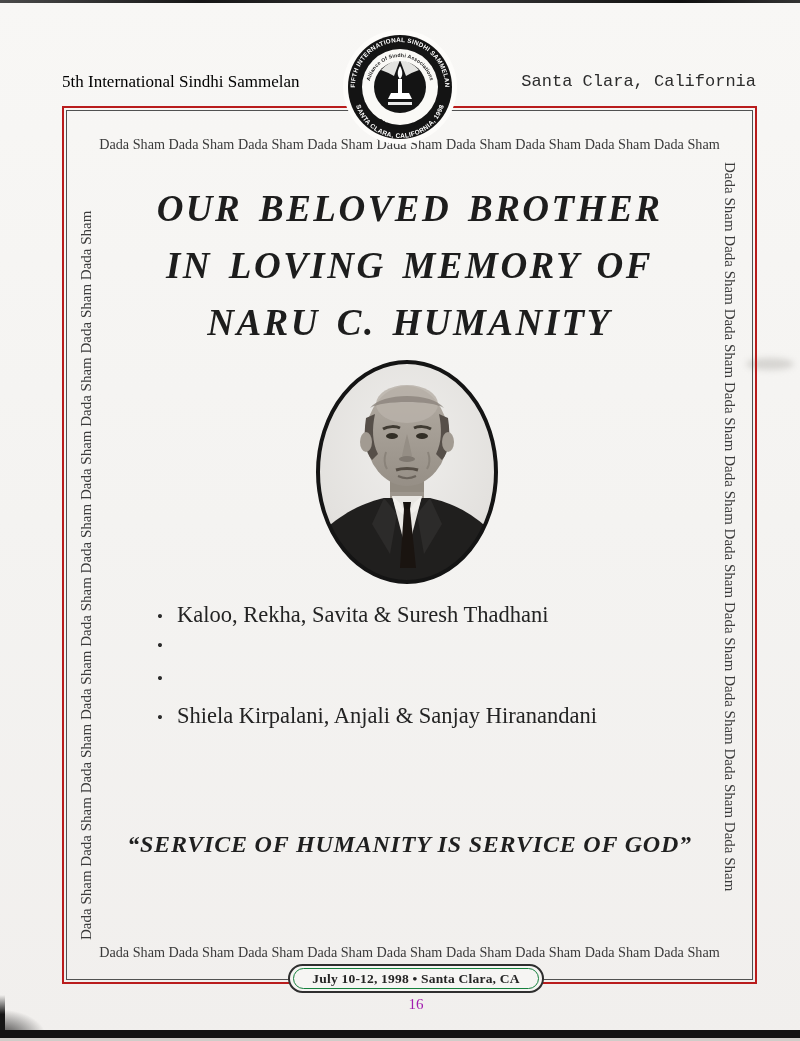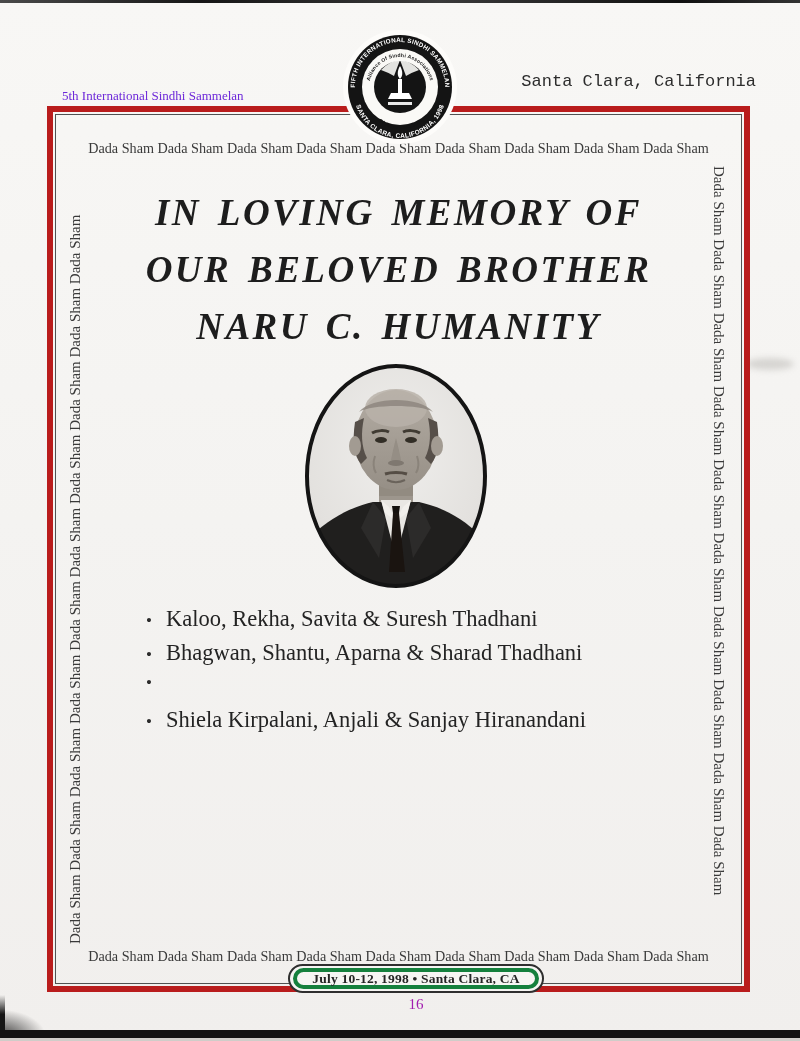--- a/index.html
+++ b/index.html
@@ -13,25 +13,25 @@
     background:linear-gradient(90deg,#4a4a4a,#161616 25%,#3a3a3a 55%,#101010 85%,#333);}
   .scan-bottom-bar{position:absolute;top:1030px;left:0;right:0;height:8px;background:#121212;}
   .scan-bottom-below{position:absolute;top:1038px;left:0;right:0;bottom:0;background:#cfcdc9;}
   .scan-left-strip{position:absolute;left:0;top:995px;width:5px;height:43px;
     background:linear-gradient(180deg,rgba(20,20,20,0),#151515 45%);}
   .scan-corner-shadow{position:absolute;left:0;top:1000px;width:62px;height:38px;
     background:radial-gradient(ellipse 100% 100% at 0% 100%,rgba(15,15,15,.85),rgba(15,15,15,0) 75%);}
   .scan-smudge{position:absolute;left:746px;top:358px;width:48px;height:12px;
     background:#b7b5b1;filter:blur(3px);opacity:.5;border-radius:50%;}
   
-  .header-event{position:absolute;left:62px;top:72px;font-size:13px;color:#6d28d9;margin-top:16px;}
+  .header-event{position:absolute;left:62px;top:72px;font-size:17px;color:#000000;}
   .header-location{position:absolute;right:44px;top:72px;font-size:17px;color:#2c2c2c;font-family:Liberation Mono, monospace;}
   .logo{position:absolute;left:337px;top:26px;z-index:2;}
   
-  .frame{position:absolute;left:47px;top:106px;width:691px;height:874px;border:6px solid #b91c1c;}
+  .frame{position:absolute;left:62px;top:106px;width:691px;height:874px;border:2px solid #b91c1c;}
   .frame-inner{position:absolute;left:2px;right:2px;top:2px;bottom:2px;border:1px solid #515151;}
   
   .btxt{color:#3a3a3a;white-space:nowrap;}
   .border-top{position:absolute;left:6px;right:6px;top:28px;text-align:center;overflow:hidden;font-size:14.2px;}
   .border-bottom{position:absolute;left:6px;right:6px;top:836px;text-align:center;overflow:hidden;font-size:14.2px;}
   .border-side{position:absolute;top:54px;height:778px;width:22px;writing-mode:vertical-rl;
     overflow:hidden;font-size:15px;line-height:22px;}
   .border-left{left:11px;transform:rotate(180deg);}
   .border-right{left:655px;}
   
@@ -40,21 +40,21 @@
   .photo{position:absolute;left:248px;top:248px;}
   .family{position:absolute;left:93px;top:494px;list-style:none;margin:0;padding:0;
     font-size:22.5px;color:#232323;}
   .family li{height:33.5px;display:flex;align-items:baseline;}
   .blt{width:20px;font-size:17px;color:#2b2b2b;}
   .quote{position:absolute;left:0;right:0;top:723px;text-align:center;font-weight:bold;font-style:italic;
     font-size:24px;letter-spacing:.8px;color:#1f1f1f;}
   
   .badge{position:absolute;left:288px;top:964px;width:256px;height:29px;background:#f6f5f3;
     border:2px solid #2f2f2f;border-radius:15px;box-sizing:border-box;z-index:3;}
-  .badge-inner{position:absolute;left:3px;right:3px;top:2px;bottom:2px;border:4px solid #15803d;
+  .badge-inner{position:absolute;left:3px;right:3px;top:2px;bottom:2px;border:1px solid #15803d;
     border-radius:11px;display:flex;align-items:center;justify-content:center;
     font-size:13.5px;font-weight:bold;letter-spacing:.2px;color:#252525;}
   .page-num{position:absolute;left:376px;top:996px;width:80px;text-align:center;font-size:15px;color:#a21caf;}
 </style>
 </head>
 <body>
 
 <div class="scan-top"></div>
 <div class="scan-smudge"></div>
 
@@ -63,22 +63,22 @@
 
 <div class="frame">
   <div class="frame-inner"></div>
 
   <div class="border-top btxt">Dada Sham Dada Sham Dada Sham Dada Sham Dada Sham Dada Sham Dada Sham Dada Sham Dada Sham</div>
   <div class="border-bottom btxt">Dada Sham Dada Sham Dada Sham Dada Sham Dada Sham Dada Sham Dada Sham Dada Sham Dada Sham</div>
   <div class="border-side border-left btxt">Dada Sham Dada Sham Dada Sham Dada Sham Dada Sham Dada Sham Dada Sham Dada Sham Dada Sham Dada Sham</div>
   <div class="border-side border-right btxt">Dada Sham Dada Sham Dada Sham Dada Sham Dada Sham Dada Sham Dada Sham Dada Sham Dada Sham Dada Sham</div>
 
   <div class="title">
+    <div>OUR BELOVED BROTHER</div>
     <div>IN LOVING MEMORY OF</div>
-    <div>OUR BELOVED BROTHER</div>
     <div>NARU C. HUMANITY</div>
   </div>
 
   <div class="photo">
     <svg width="190" height="232" viewBox="0 0 190 232">
       <defs>
         <radialGradient id="pg-bg" cx="50%" cy="38%" r="75%">
           <stop offset="0%" stop-color="#efeeec"></stop>
           <stop offset="70%" stop-color="#e3e1de"></stop>
           <stop offset="100%" stop-color="#cfccc8"></stop>
@@ -131,31 +131,31 @@
     </svg>
   </div>
 
   <ul class="family">
     <li>
       <span class="blt">•</span>
       <span>Kaloo, Rekha, Savita &amp; Suresh Thadhani</span>
     </li>
     <li>
       <span class="blt">•</span>
-      <span>Bhagwan, Shantu, Aparna &amp; Sharad Thadhani</span>
     </li>
     <li>
       <span class="blt">•</span>
     </li>
     <li>
       <span class="blt">•</span>
       <span>Shiela Kirpalani, Anjali &amp; Sanjay Hiranandani</span>
     </li>
   </ul>
 
+  <div class="quote">“SERVICE OF HUMANITY IS SERVICE OF GOD”</div>
 </div>
 
 <svg class="logo" width="126" height="122" viewBox="0 0 126 122">
   <defs>
     <path id="lg-to" d="M 18,61 A 45,45 0 1 1 108,61"></path>
     <path id="lg-bo" d="M 17,66 A 46,46 0 0 0 109,66"></path>
     <path id="lg-ti" d="M 32,62 A 31,31 0 1 1 94,62"></path>
     <path id="lg-bi" d="M 28,68 A 35,35 0 0 0 98,68"></path>
   </defs>
   <circle cx="63" cy="61" r="57" fill="#fdfcfa"></circle>

